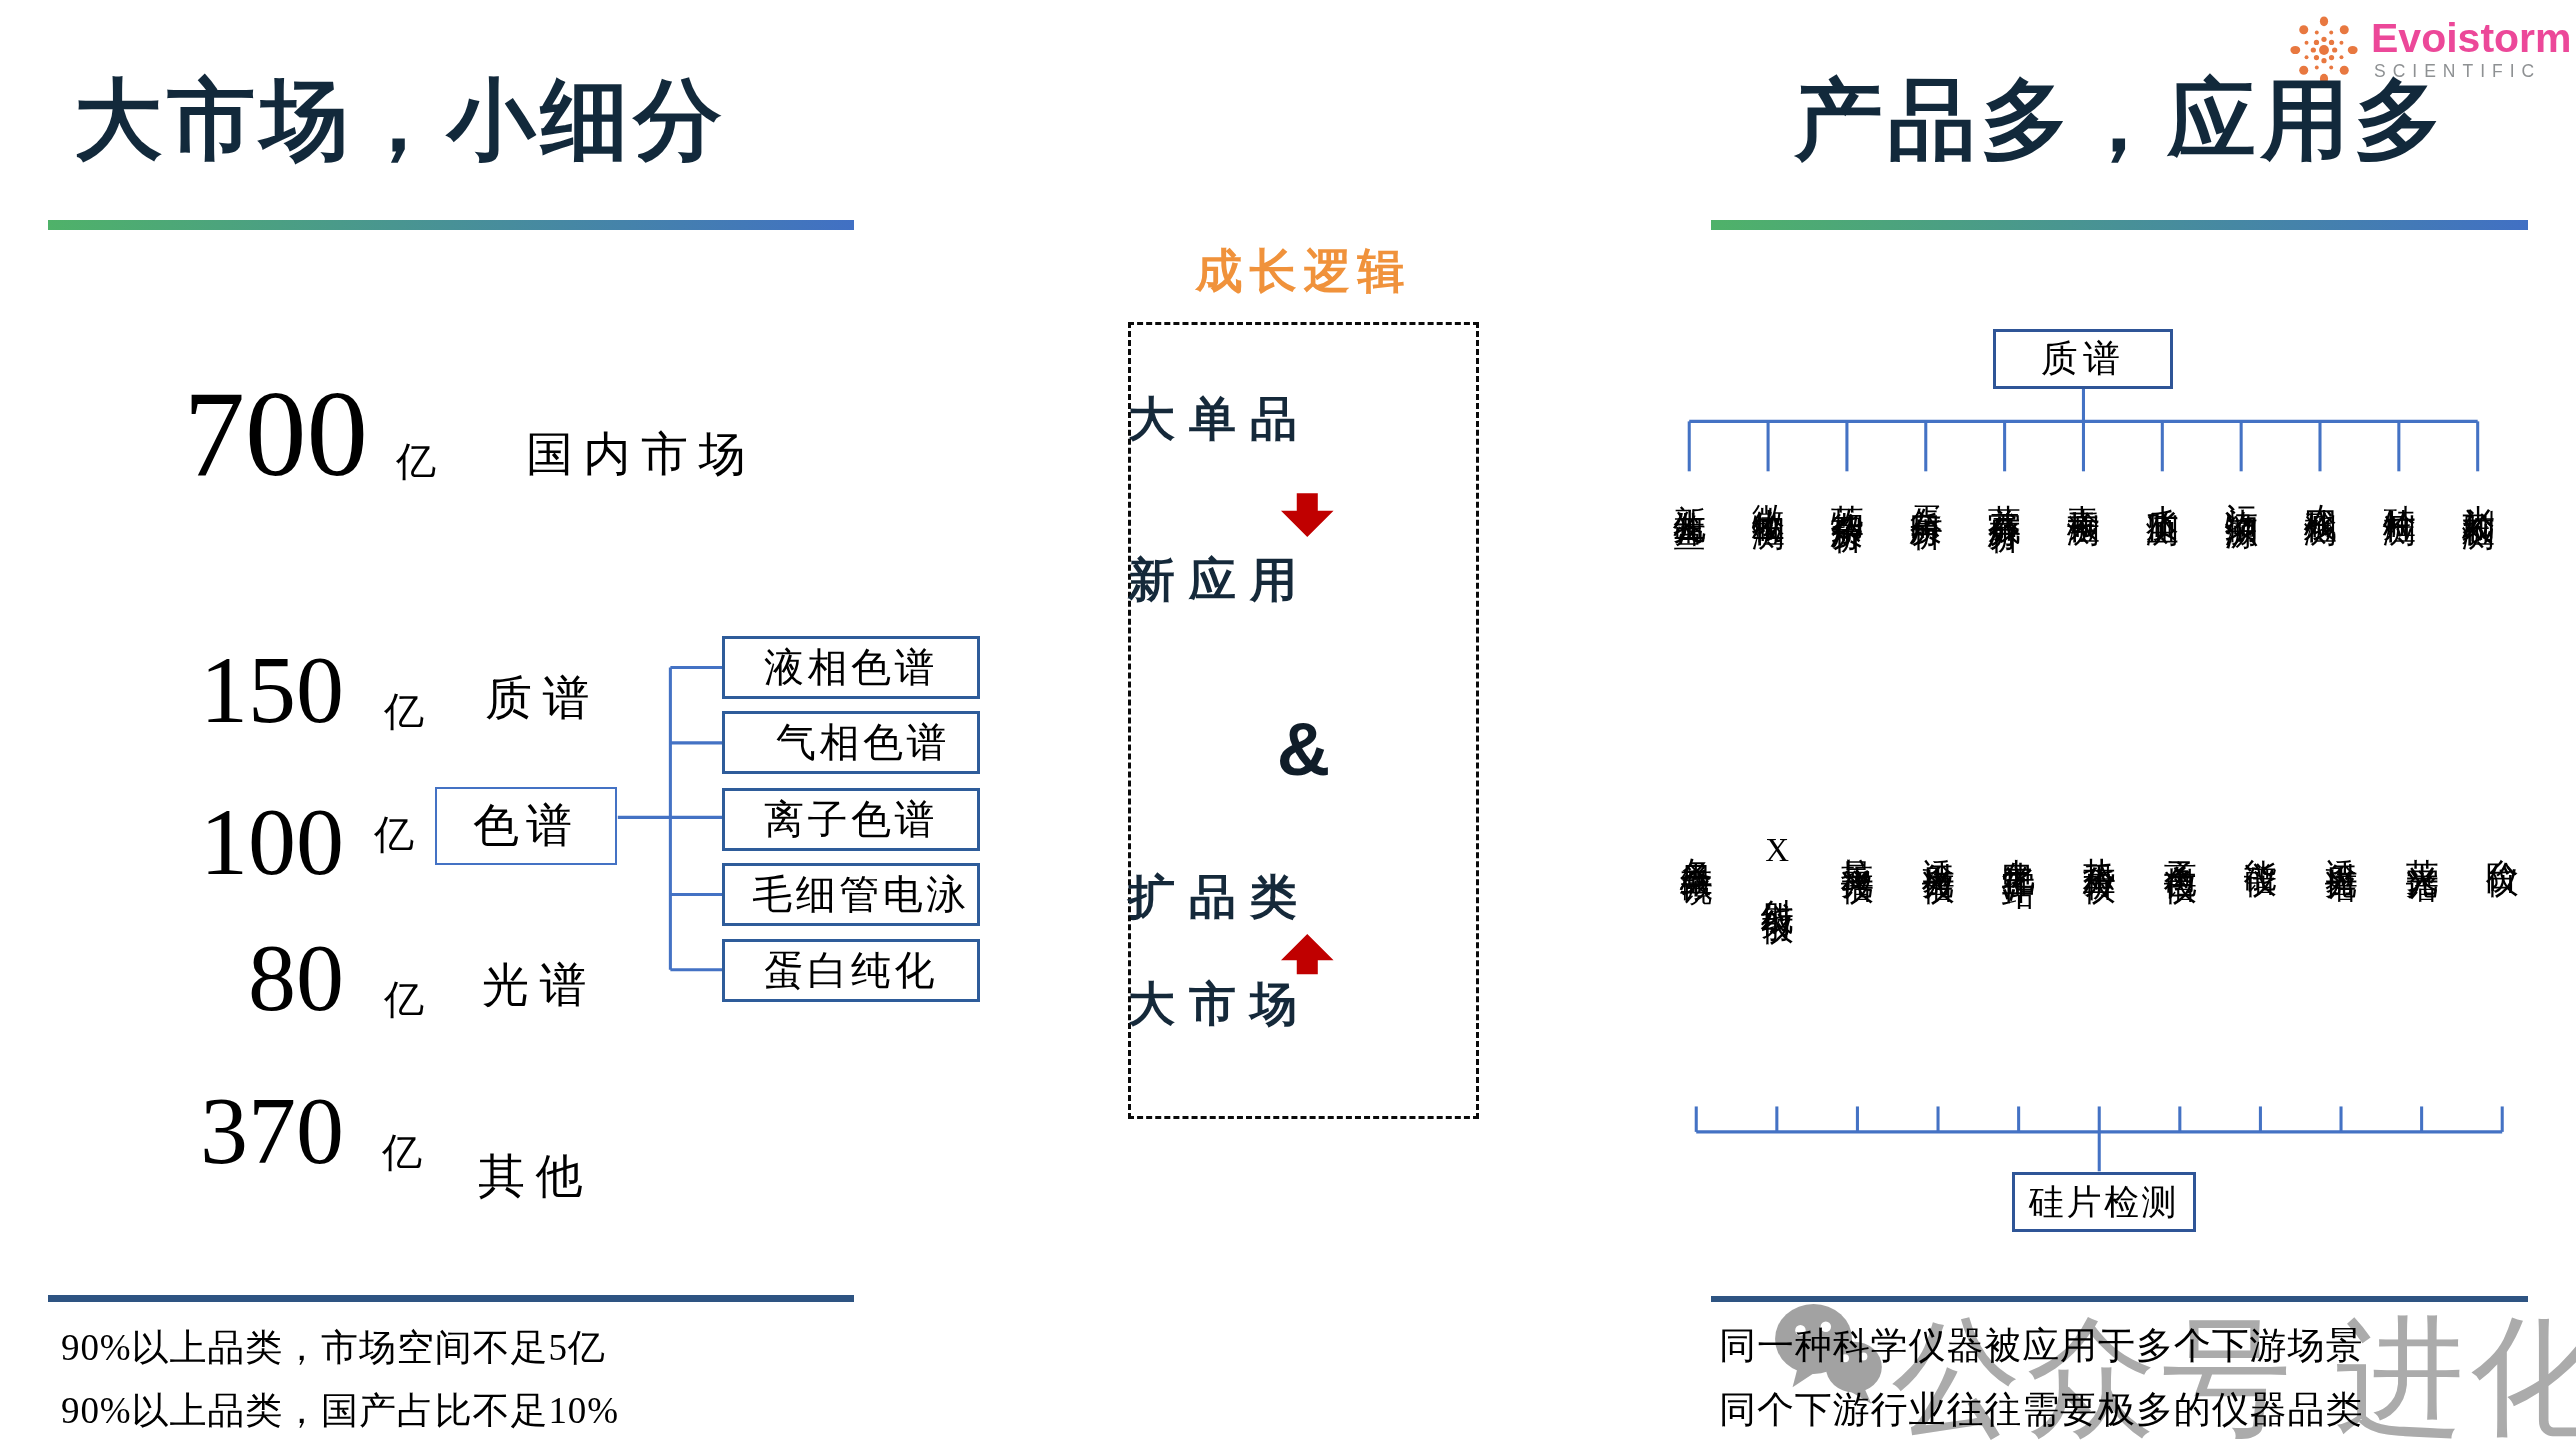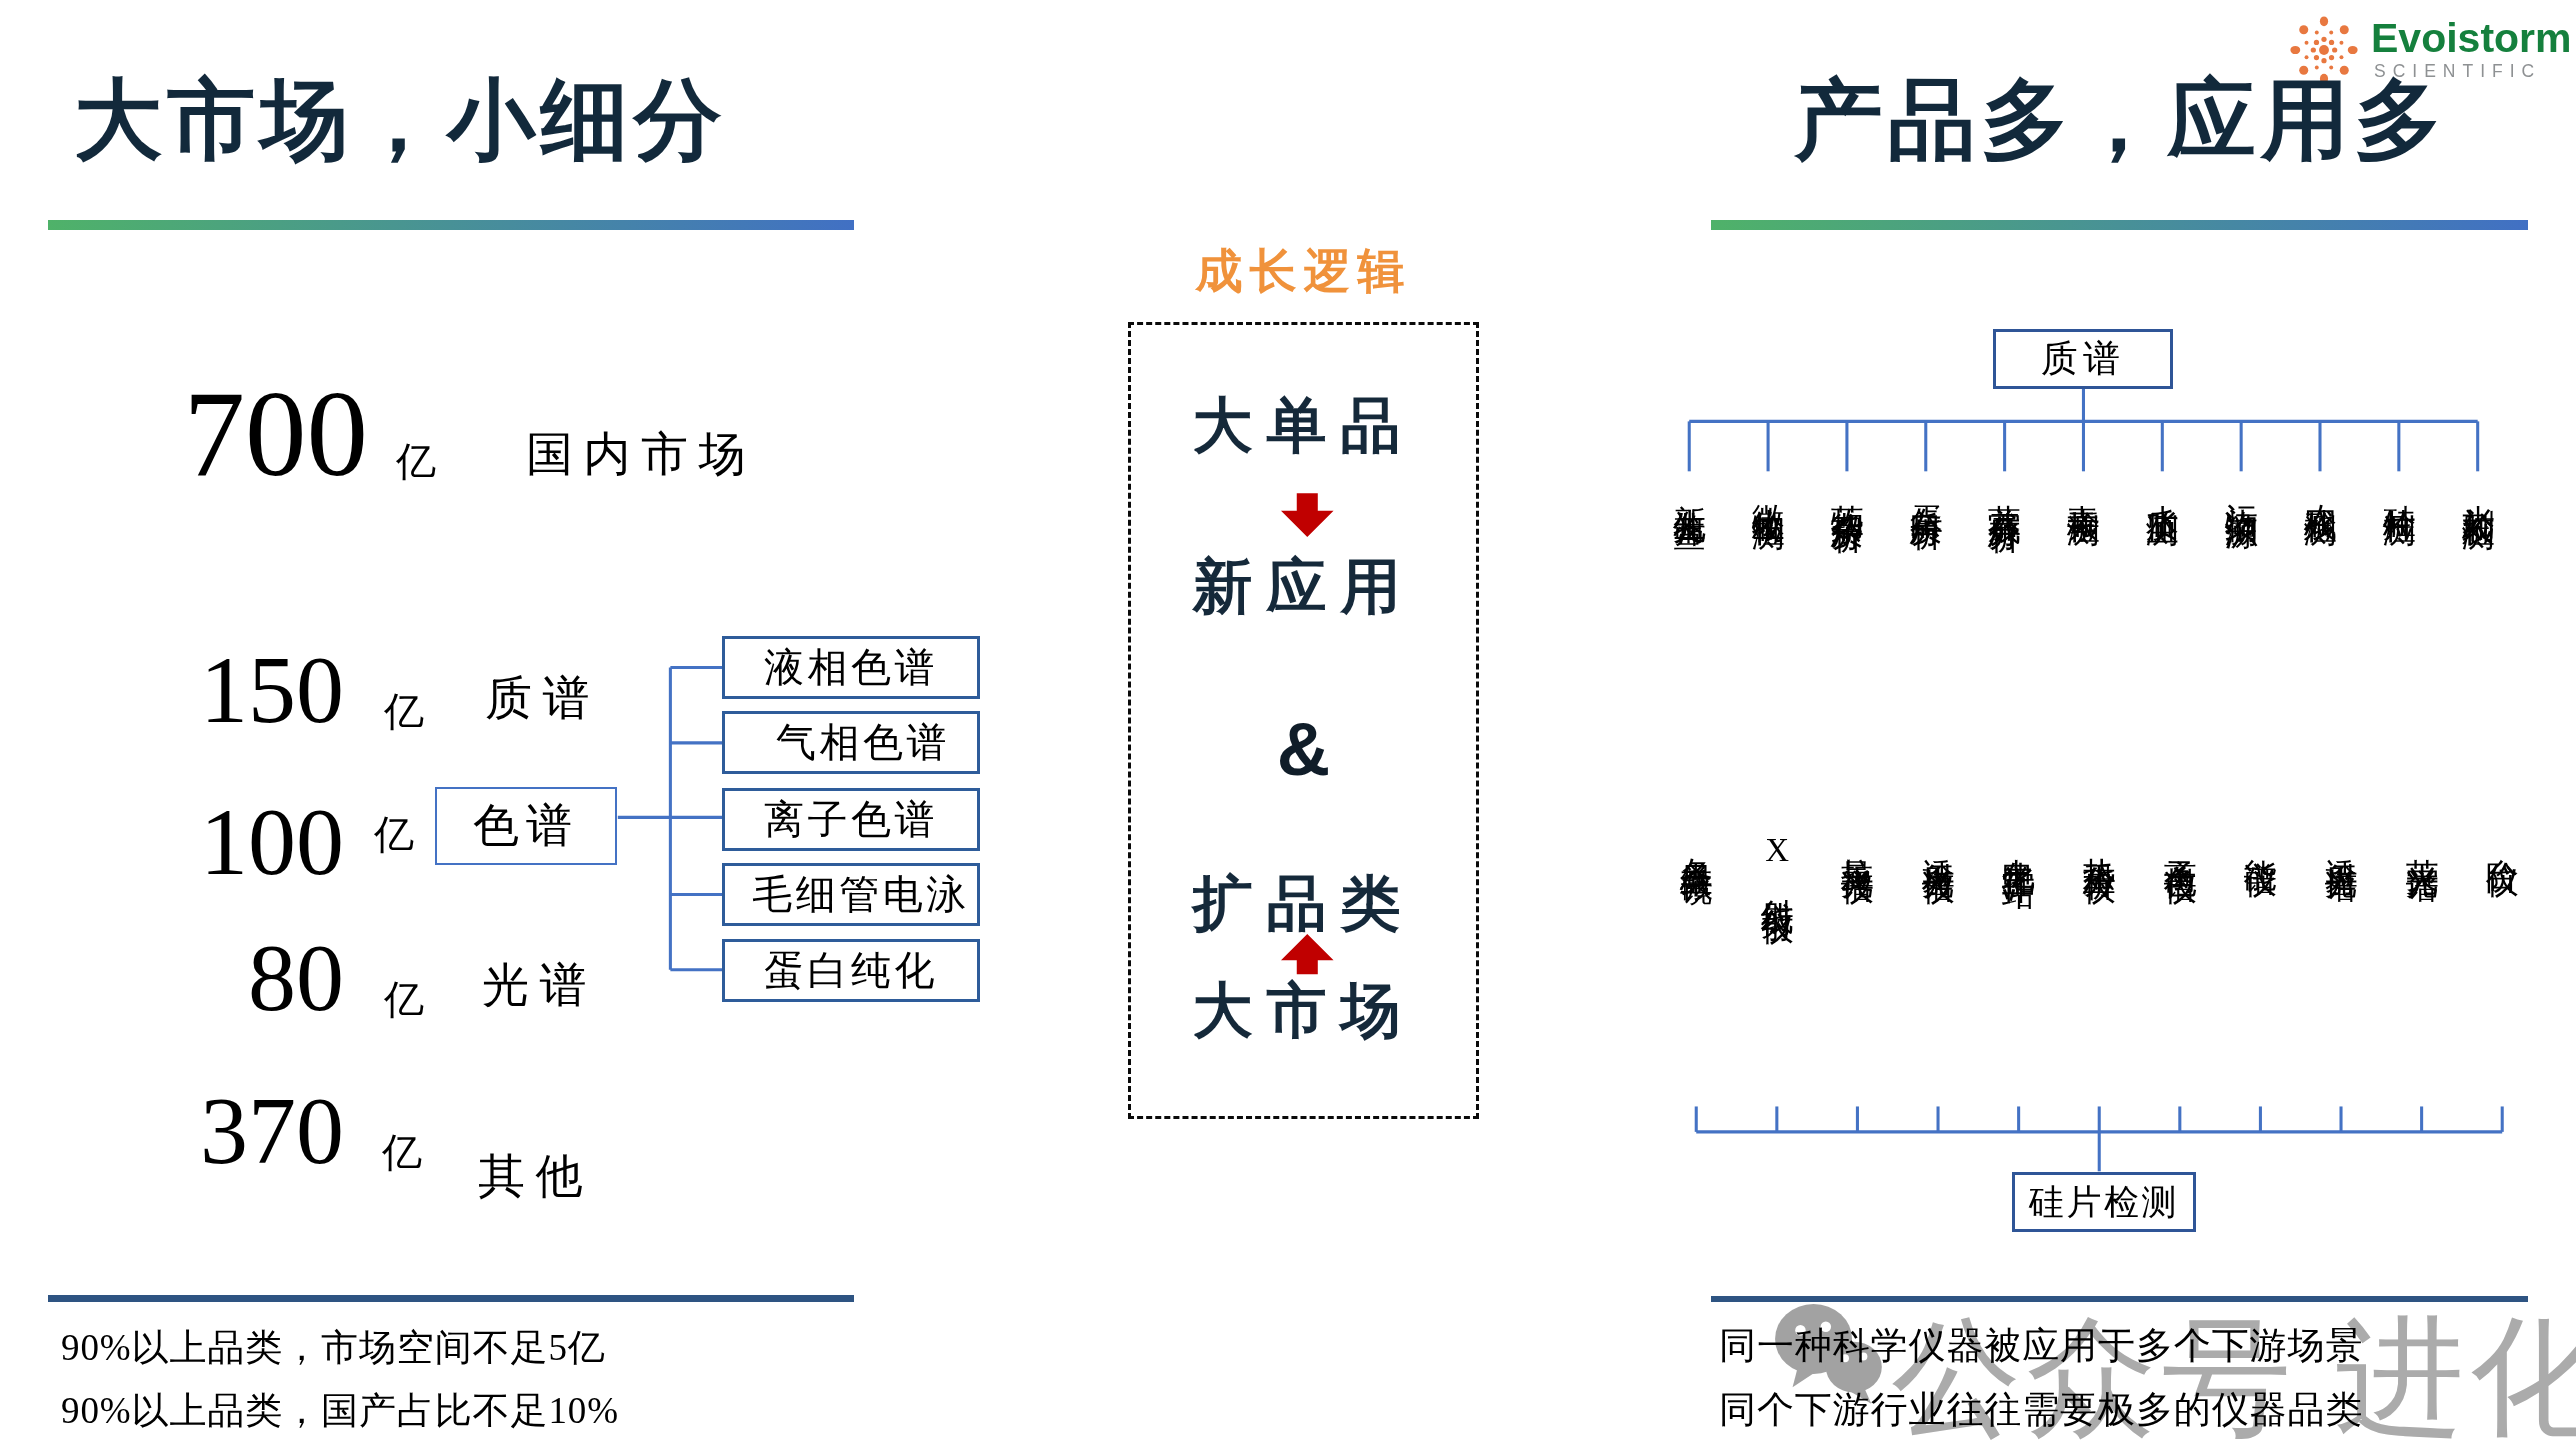--- a/index.html
+++ b/index.html
@@ -16,21 +16,21 @@
     line-height:1.2;white-space:nowrap;
   }
   .title-left{left:74px;top:68px;}
   .title-right{left:1709px;top:68px;width:824px;text-align:center;}
   .title-underline{height:9.6px;top:220px;background:linear-gradient(90deg,#4FB269,#4170C4);}
   .underline-left{left:48px;width:806px;}
   .underline-right{left:1711px;width:817px;}
 
   
   .logo-word{left:2371px;top:17.5px;font-family:"Liberation Sans","DejaVu Sans",sans-serif;
-    font-size:41px;font-weight:700;color:#15803d;letter-spacing:0px;line-height:1;}
+    font-size:41px;font-weight:700;color:#ec4899;letter-spacing:0px;line-height:1;}
   .logo-sub{left:2374px;top:63px;font-family:"Liberation Sans","DejaVu Sans",sans-serif;
     font-size:17.5px;font-weight:400;color:#8E9193;letter-spacing:7px;line-height:1;}
 
   
   .num{font-family:"Liberation Serif","DejaVu Serif",serif;line-height:1;color:#000;text-align:right;}
   .v700{left:114px;top:372px;width:254px;font-size:123px;}
   .v150{left:114px;top:642px;width:230px;font-size:96px;}
   .v100{left:114px;top:794px;width:230px;font-size:96px;}
   .v80 {left:114px;top:930px;width:230px;font-size:96px;}
   .v370{left:114px;top:1083px;width:230px;font-size:96px;}
@@ -55,21 +55,21 @@
   .sb0{top:636px;} .sb1{top:711px;padding-left:24px;} .sb2{top:788px;} .sb3{top:863px;padding-left:20px;} .sb4{top:939px;}
   .zp-box{left:1993px;top:329px;width:180px;height:60px;border:3.5px solid #2F5597;
     font-size:37px;letter-spacing:5.3px;}
   .gp-box{left:2012px;top:1172px;width:184px;height:60px;border:3.5px solid #2F5597;
     font-size:35px;letter-spacing:2.6px;}
 
   
   .mid-head{left:1128px;top:240px;width:351px;text-align:center;font-size:47px;
     font-weight:700;color:#F0923B;letter-spacing:7px;}
   .dash-box{left:1128px;top:322px;width:351px;height:797px;border:3.5px dashed #0a0a0a;}
-  .mid-word{left:1128px;width:351px;text-align:center;font-size:60px;font-weight:600;
+  .mid-word{left:1128px;width:351px;font-size:47px;font-weight:600;
     color:#15293A;letter-spacing:14px;line-height:1;white-space:nowrap;}
   .mw1{top:396px;} .mw2{top:557px;} .mw3{top:874px;} .mw4{top:981px;}
   .mid-amp{left:1128px;top:713px;width:351px;text-align:center;
     font-family:"Liberation Sans","DejaVu Sans",sans-serif;
     font-size:74px;font-weight:600;color:#101D29;line-height:1;}
 
   
   .vlabel{position:absolute;writing-mode:vertical-rl;text-orientation:upright;
     font-size:33px;letter-spacing:3.5px;line-height:1.16;color:#000;top:478px;}
   .vlabel2{position:absolute;writing-mode:vertical-rl;text-orientation:upright;

